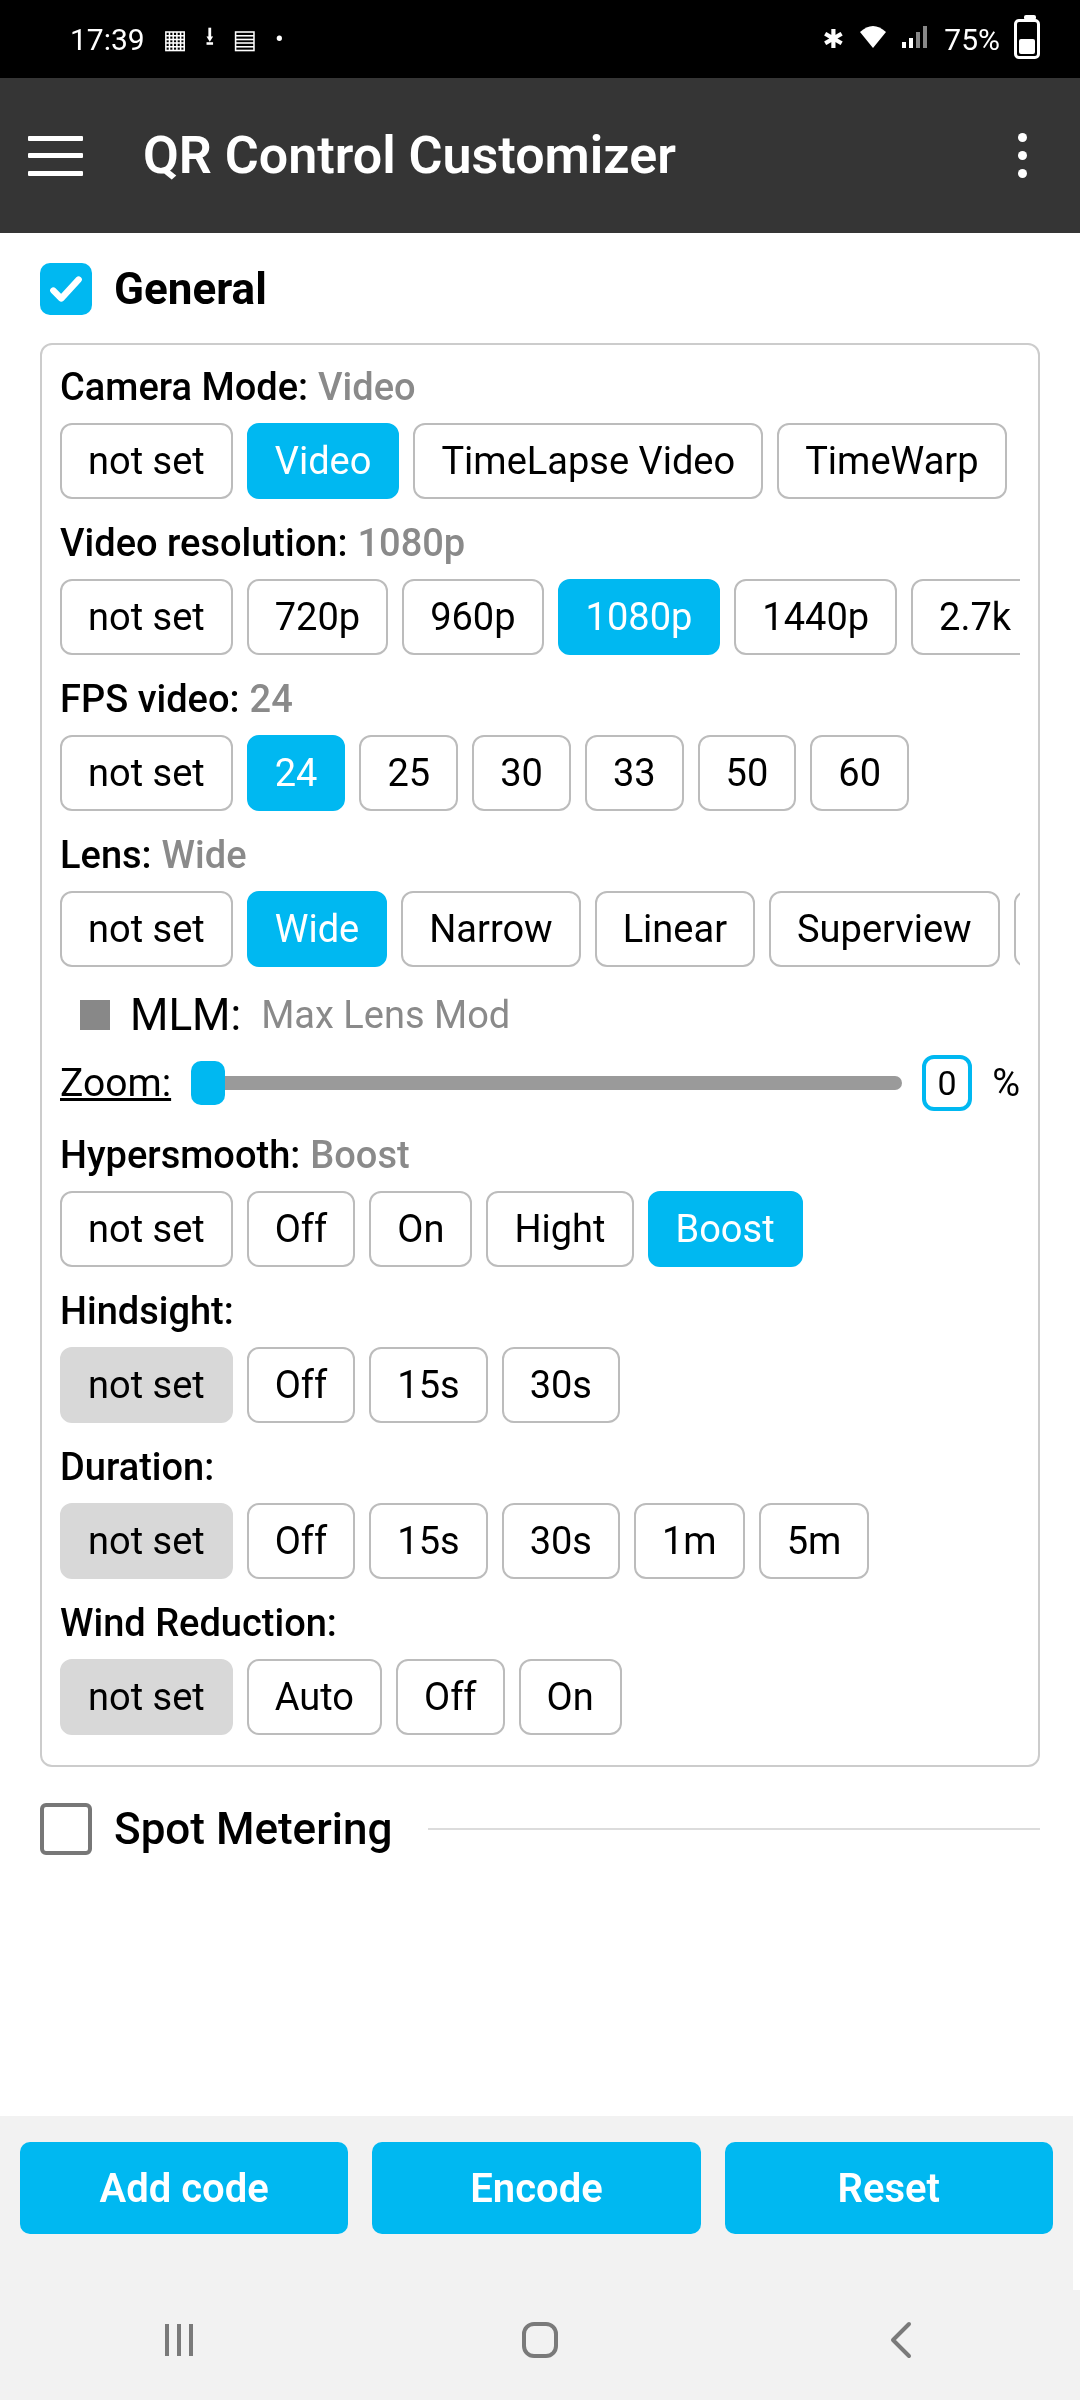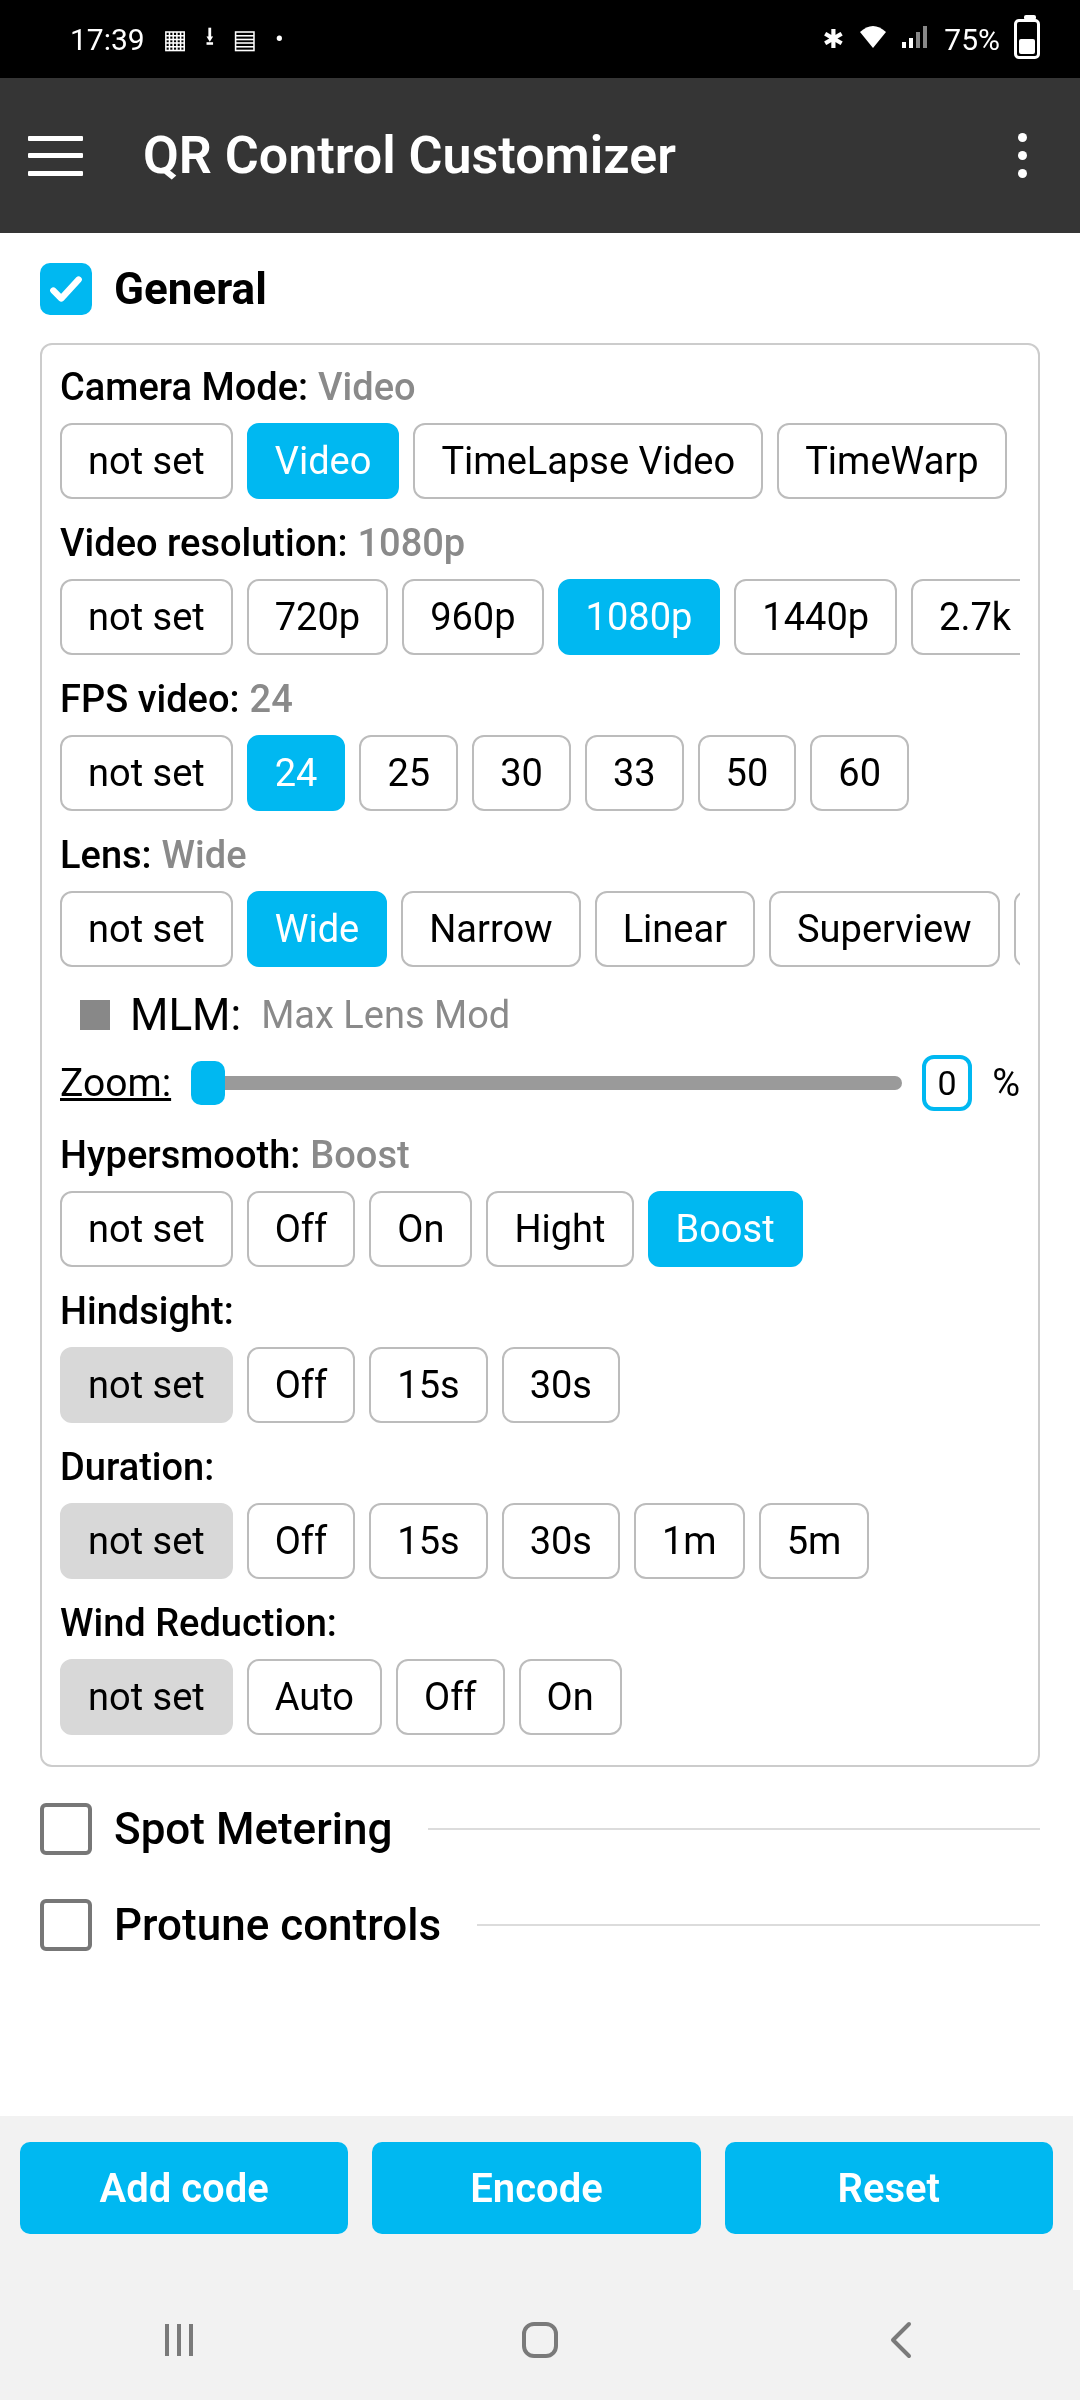--- a/index.html
+++ b/index.html
@@ -242,25 +242,20 @@
     </div>
 
   </div>
 
   <div class="footer-sections">
     <div class="footer-sec">
       <div class="checkbox unchecked"></div>
       <div class="section-title" style="font-weight:500;">Spot Metering</div>
       <div class="section-rule"></div>
     </div>
-    <div class="footer-sec">
-      <div class="checkbox unchecked"></div>
-      <div class="section-title" style="font-weight:500;">Protune controls</div>
-      <div class="section-rule"></div>
-    </div>
   </div>
 
 </div>
 
 <div class="bottom-bar">
   <div class="btn">Add code</div>
   <div class="btn">Encode</div>
   <div class="btn">Reset</div>
 </div>
 

